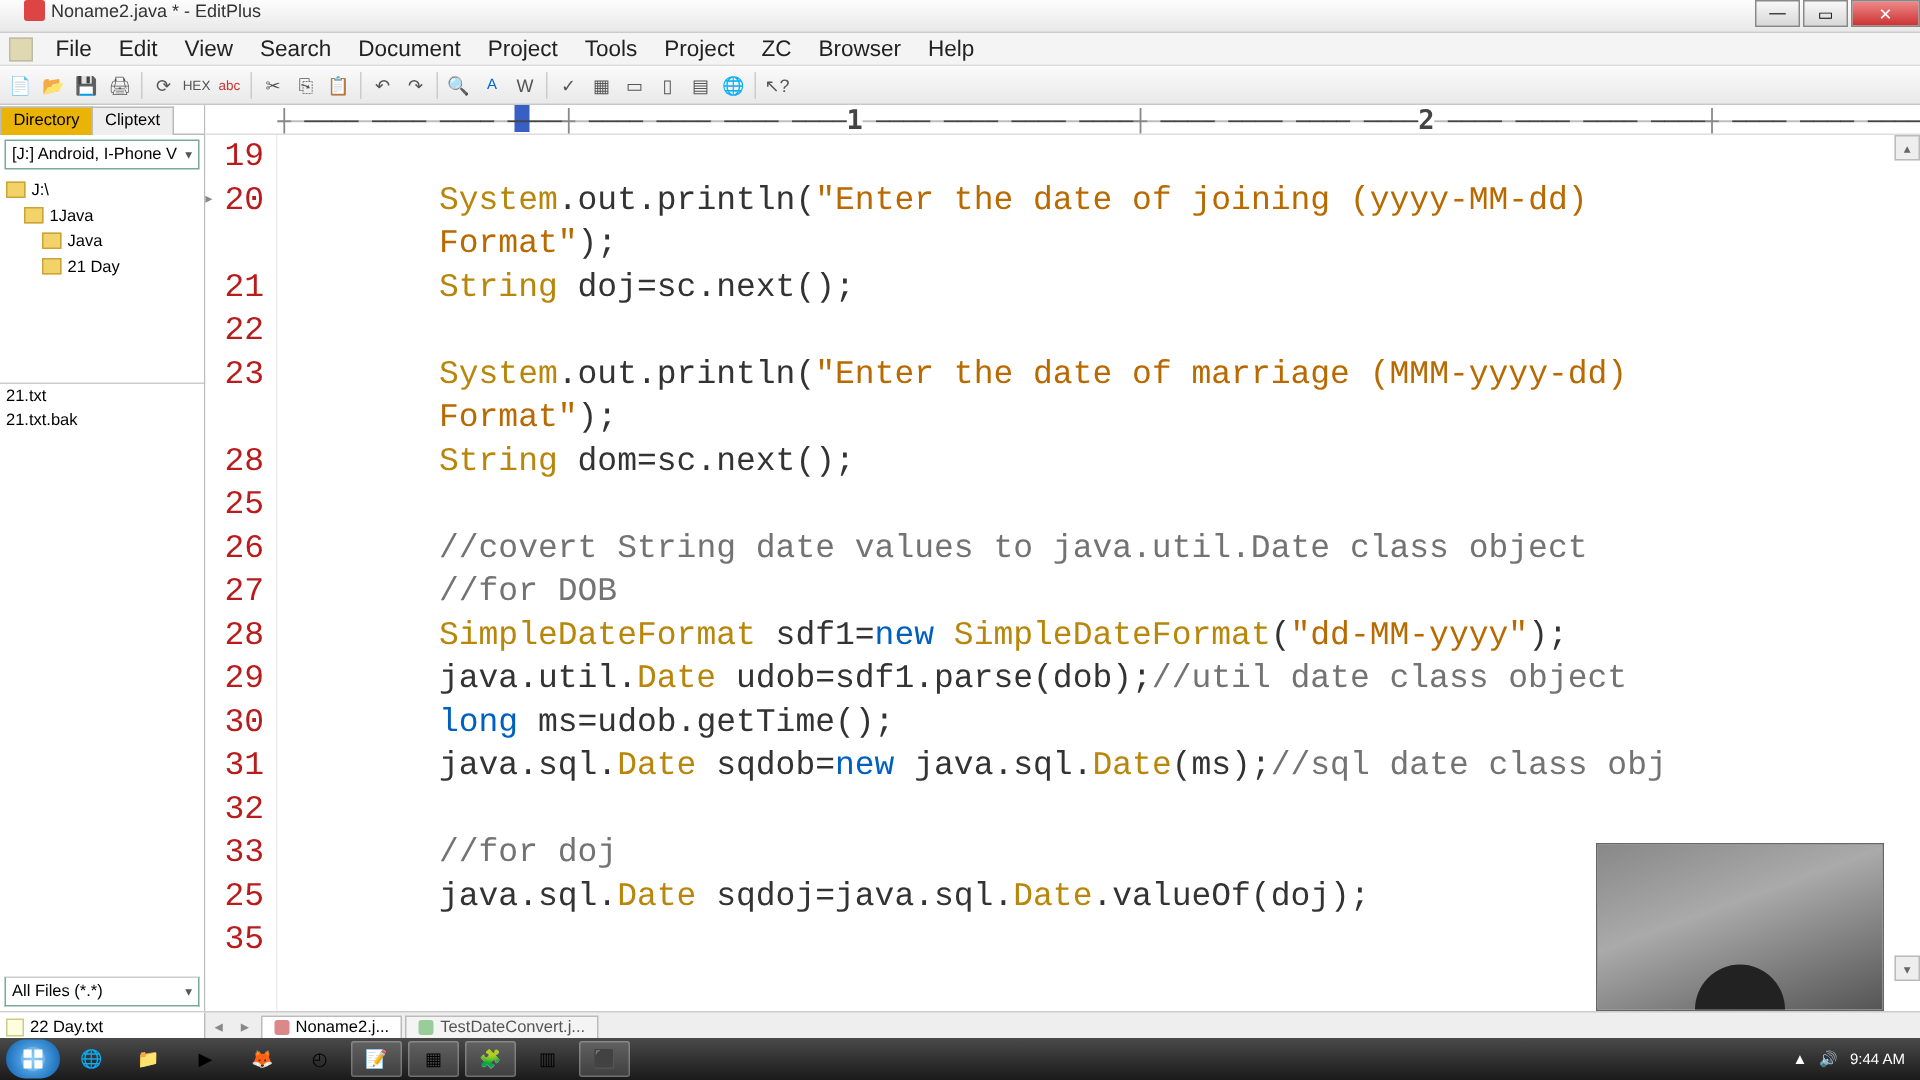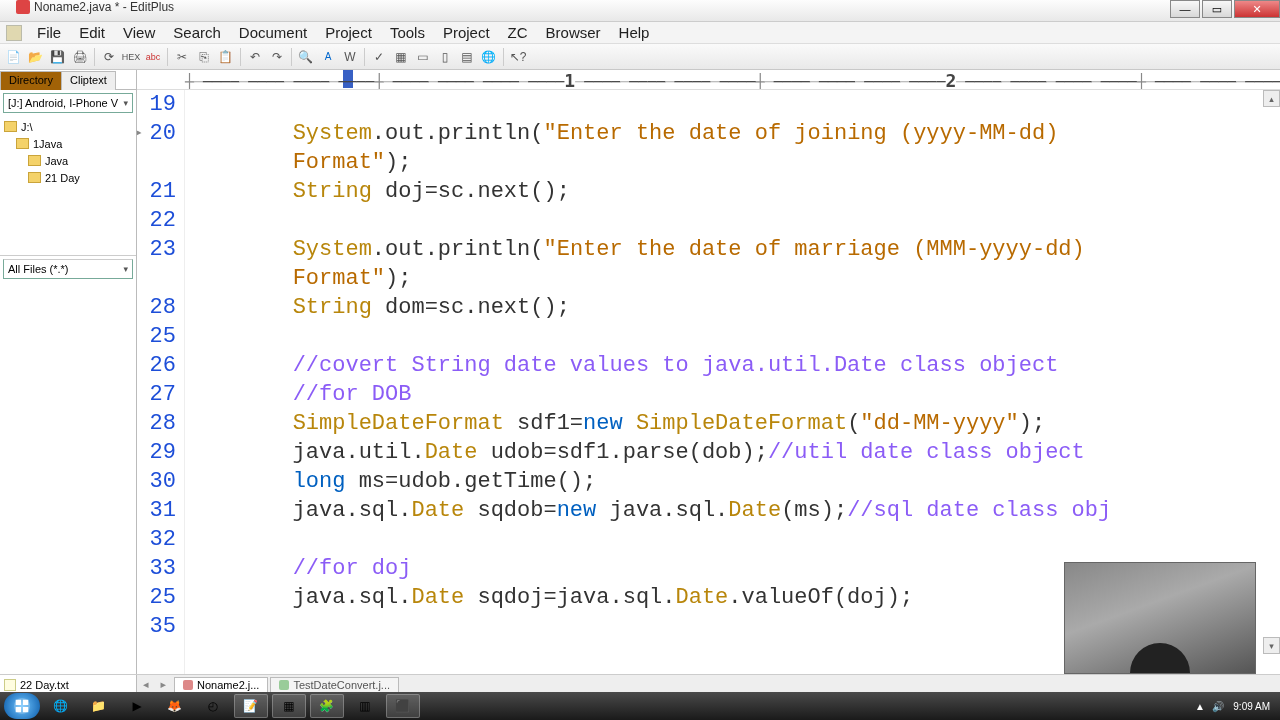--- a/index.html
+++ b/index.html
@@ -23,44 +23,44 @@
 .tbtn { width: 20px; height: 20px; border: 1px solid transparent; display:flex; align-items:center; justify-content:center; font-size:12px; color:#555; }
 .tsep { width:1px; height:18px; background:#ccc; margin:0 2px; }
 
 
 .main { display: flex; height: 604px; }
 
 
 .sidebar { width: 137px; background: #fff; border-right: 1px solid #bbb; display:flex; flex-direction:column; }
 .sidetabs { display:flex; height:20px; border-bottom:1px solid #bbb; }
 .sidetab { padding:2px 8px; font-size:11px; border:1px solid #bbb; border-bottom:none; background:#fff; margin-right:-1px; position:relative; top:1px; }
-.sidetab.active { background:#a16207; z-index:2; }
+.sidetab.active { background:#eab308; z-index:2; }
 .sidetab:not(.active){ background:#eee; }
 .combo { margin:3px; border:1px solid #7a9; height:20px; font-size:11px; display:flex; align-items:center; padding:0 4px; background:#fff; justify-content:space-between; }
 .combo .arrow{ font-size:9px; color:#555; }
 .tree { flex: 0 0 140px; padding:2px 4px; font-size:11px; overflow:hidden; border-bottom:1px solid #ccc; }
 .tree-item { display:flex; align-items:center; height:17px; gap:4px; }
 .folder-icon { width:13px; height:11px; background:#f4d26a; border:1px solid #caa43a; }
 .filelist { flex:1; padding:2px 4px; font-size:11px; overflow:auto; }
 .file-item { height:16px; }
 .filter { border-top:1px solid #ccc; }
 
 
 .editor-wrap { flex:1; display:flex; flex-direction:column; background:#fff; position:relative; }
 .ruler { height:20px; background:#fff; border-bottom:1px solid #ddd; position:relative; font-family:monospace; font-size:13px; color:#444; overflow:hidden; }
 .ruler-inner { position:absolute; left:48px; top:0; white-space:pre; letter-spacing:0; font-size:15px; }
 .ruler-mark { position:absolute; top:0; width:10px; height:18px; background:#3860c4; }
 .code-area { flex:1; display:flex; overflow:hidden; font-family: Consolas, "Courier New", monospace; font-size:22px; line-height:29px; }
-.gutter { width:48px; background:#fff; color:#1d4ed8; text-align:right; padding-right:8px; border-right:1px solid #eee; }
+.gutter { width:48px; background:#fff; color:#b91c1c; text-align:right; padding-right:8px; border-right:1px solid #eee; }
 .gutter .ln { height:29px; }
 .gutter .ln.ptr::before { content:"▸"; position:absolute; margin-left:-14px; color:#888; font-size:12px; }
 .code { flex:1; white-space:pre; color:#333; padding-left:2px; overflow:hidden; position:relative; }
 .code .row { height:29px; }
 .gold { color:#b8860b; }
-.green { color:#8b5cf6; }
+.green { color:#737373; }
 .blue { color:#0060c0; }
 .orange { color:#b86a00; }
 
 
 .filetabs-bottom { height:20px; background:#eee; border-top:1px solid #ccc; display:flex; align-items:center; font-size:11px; }
 .ftab { padding:1px 8px; border:1px solid #bbb; background:#fff; margin-left:2px; display:flex; align-items:center; gap:4px; }
 .ftab .dot{ width:10px; height:10px; background:#d88; border-radius:2px; }
 .ftab.inactive { background:#f4f4f4; color:#555; }
 .ftab-arrow{ padding:0 6px; color:#888; }
 
@@ -164,20 +164,24 @@
           <span>1Java</span>
         </div>
       <div class="tree-item" style="padding-left:24px">
           <span class="folder-icon"></span>
           <span>Java</span>
         </div>
       <div class="tree-item" style="padding-left:24px">
           <span class="folder-icon"></span>
           <span>21 Day</span>
         </div>
+    </div>
+    <div class="filelist">
+      <div class="file-item">21.txt</div>
+      <div class="file-item">21.txt.bak</div>
     </div>
     <div class="combo filter">
       <span>All Files (*.*)</span>
       <span class="arrow">▾</span>
     </div>
   </div>
 
   <div class="editor-wrap">
     <div class="ruler">
       <div class="ruler-mark" style="left:206px;"></div>
@@ -254,15 +258,15 @@
   <div class="tb-icon">🦊</div>
   <div class="tb-icon">◴</div>
   <div class="tb-icon active">📝</div>
   <div class="tb-icon active">▦</div>
   <div class="tb-icon active">🧩</div>
   <div class="tb-icon">▥</div>
   <div class="tb-icon active">⬛</div>
   <div class="tray">
     <span>▲</span>
     <span>🔊</span>
-    <span>9:09 AM</span>
+    <span>9:44 AM</span>
   </div>
 </div>
 
 </body></html>

